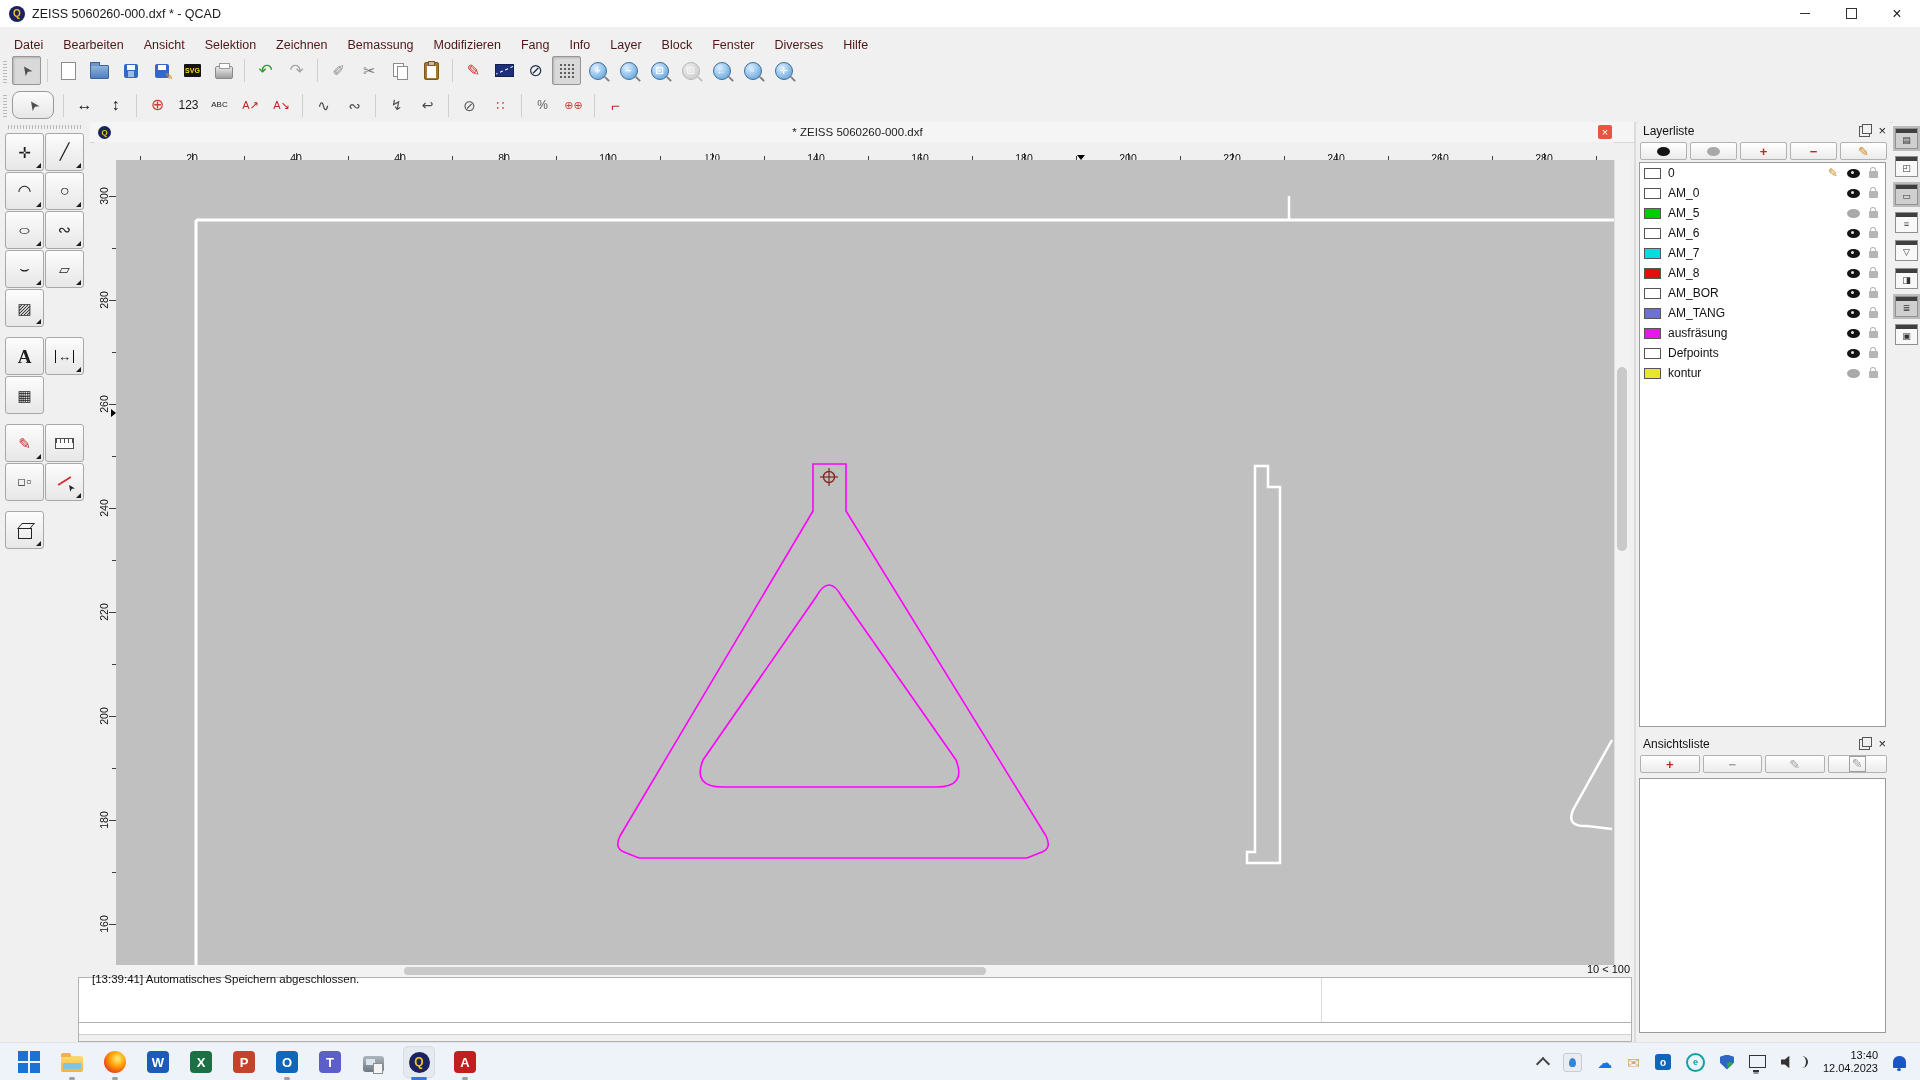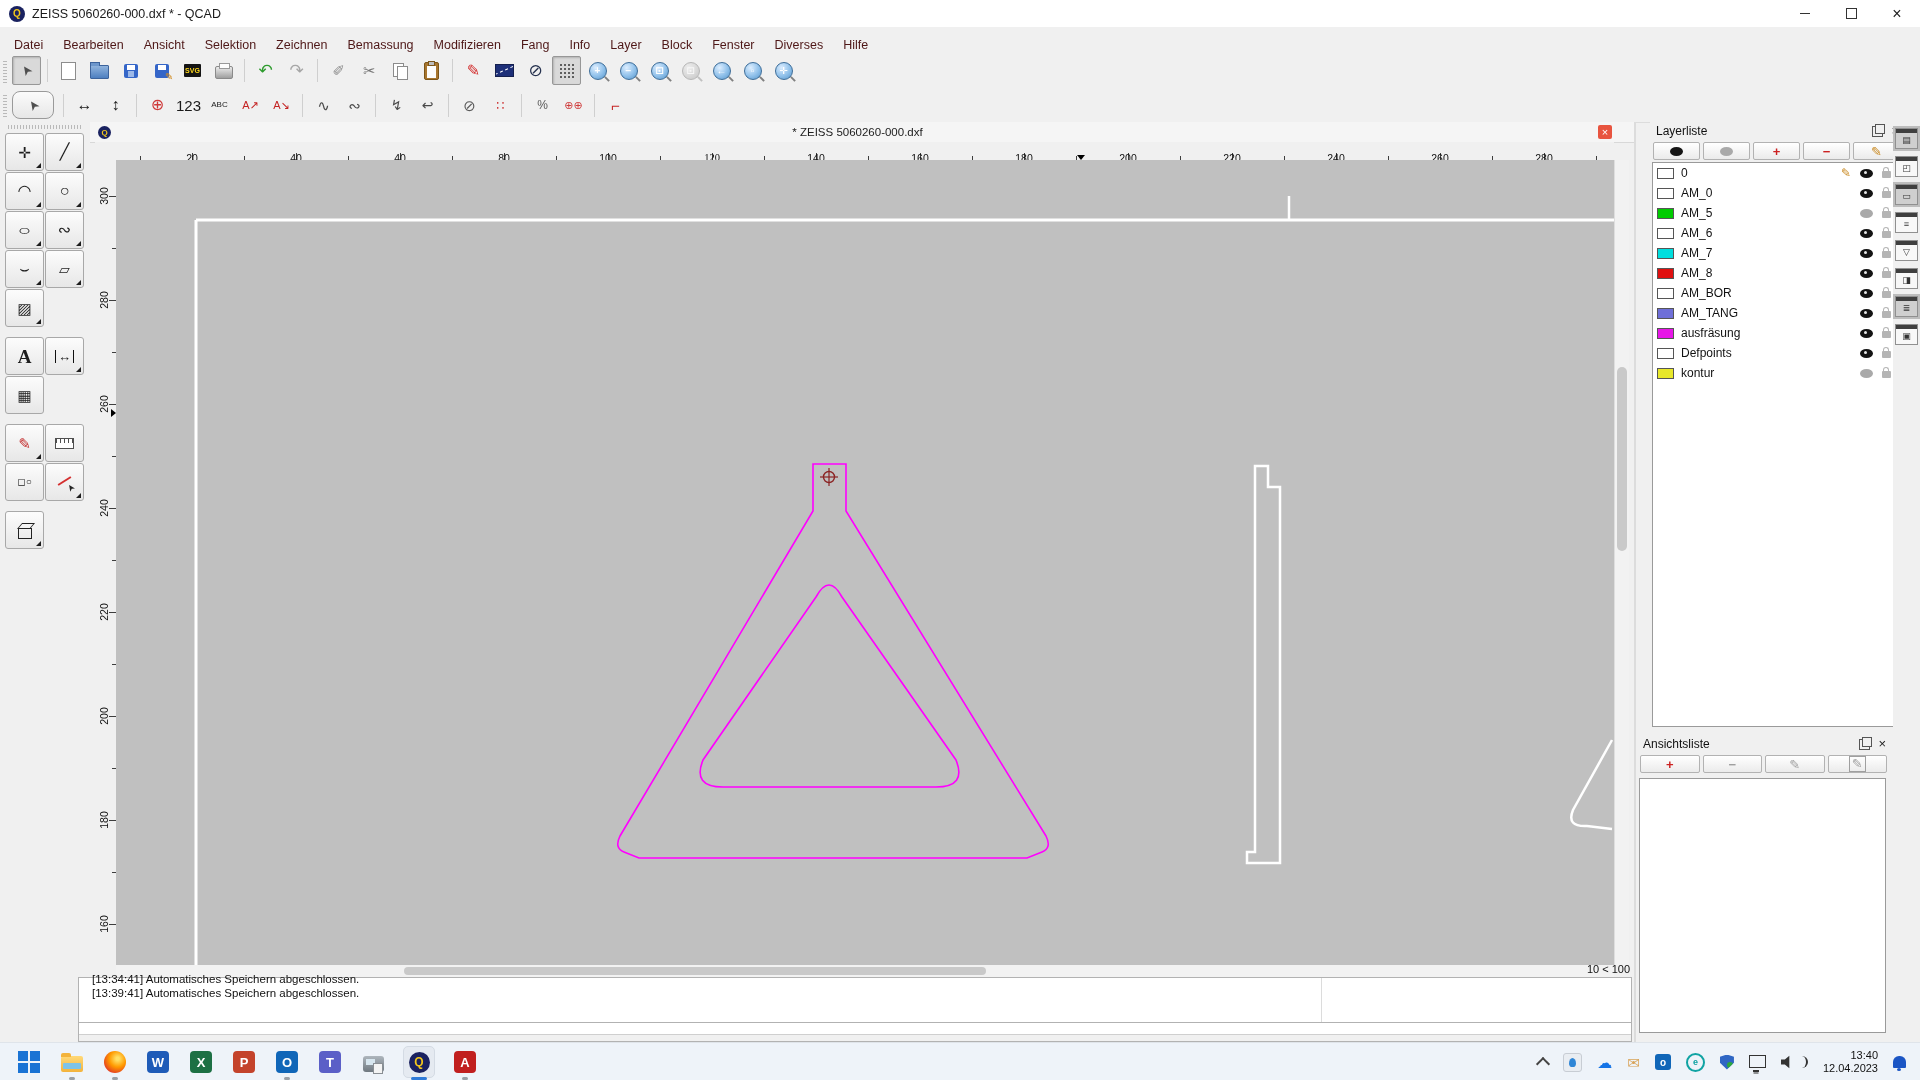--- a/index.html
+++ b/index.html
@@ -126,21 +126,21 @@
   #cmdline{position:absolute;left:78px;top:977px;width:1554px;height:65px;background:#fff;
     border:1px solid #b2b2b2;box-sizing:border-box;}
   #cmd-history{height:44px;overflow:hidden;padding-left:13px;font-size:11.5px;line-height:13.5px;margin-top:-5px;}
   .cmd-line{white-space:nowrap;}
   #cmd-vline{position:absolute;left:1242px;top:0;width:1px;height:44px;background:#dcdcdc;}
   #cmd-input{position:absolute;left:0;right:0;top:44px;height:13px;border-top:1px solid #b2b2b2;background:#fff;}
   #cmd-bottom{position:absolute;left:0;right:0;bottom:0;height:6px;background:#f0f0f0;border-top:1px solid #cfcfcf;}
   
   #right-sep{position:absolute;left:1634px;top:122px;width:2px;height:920px;background:#dcdcdc;}
   .panel{position:absolute;left:1637px;width:253px;background:#f0f0f0;}
-  #layer-panel{top:122px;height:613px;margin-left:13px;}
+  #layer-panel{top:122px;height:613px;}
   #view-panel{top:735px;height:307px;}
   .panel-header{height:18px;display:flex;align-items:center;font-size:12px;padding:0 4px 0 6px;color:#111;}
   .ph-spacer{flex:1;}
   .ph-float{width:9px;height:9px;border:1px solid #555;position:relative;margin-right:8px;}
   .ph-float::before{content:"";position:absolute;left:2px;top:-3px;width:8px;height:8px;border:1px solid #555;background:#f0f0f0;}
   .ph-close::before{content:"×";font-size:13px;color:#222;line-height:1;}
   .panel-toolbar{display:flex;gap:3px;padding:2px 3px;}
   .pbtn{flex:1;height:16px;background:linear-gradient(#ffffff,#ebebeb);border:1px solid #b2b2b2;border-radius:2px;
     display:flex;align-items:center;justify-content:center;}
   .pbtn .glyph{font-size:13px;font-weight:bold;line-height:1;}
@@ -338,21 +338,21 @@
         <span class="glyph" style="color: rgb(26, 26, 26); font-size: 16px;">↔</span>
       </div>
       <div class="tbtn">
         <span class="glyph" style="color: rgb(26, 26, 26); font-size: 16px;">↕</span>
       </div>
       <div class="tsep"></div>
       <div class="tbtn">
         <span class="glyph" style="color: rgb(207, 59, 59); font-size: 16px;">⊕</span>
       </div>
       <div class="tbtn">
-        <span class="glyph" style="color: rgb(26, 26, 26); font-size: 15px;">123</span>
+        <span class="glyph" style="color: rgb(26, 26, 26); font-size: 12px;">123</span>
       </div>
       <div class="tbtn">
         <span class="glyph" style="color: rgb(26, 26, 26); font-size: 8px;">ABC</span>
       </div>
       <div class="tbtn">
         <span class="glyph" style="color: rgb(196, 35, 35); font-size: 11px;">A↗</span>
       </div>
       <div class="tbtn">
         <span class="glyph" style="color: rgb(196, 35, 35); font-size: 11px;">A↘</span>
       </div>
@@ -579,21 +579,20 @@
   <div id="vscroll">
       <div class="thumb"></div>
     </div>
   <div id="hscroll">
       <div class="thumb"></div>
     </div>
   <div id="grid-status">10 &lt; 100</div>
 
   <div id="cmdline">
     <div id="cmd-history">
-        <div class="cmd-line">[13:34:41] Automatisches Speichern abgeschlossen.</div>
         <div class="cmd-line">[13:39:41] Automatisches Speichern abgeschlossen.</div>
       </div>
     <div id="cmd-vline"></div>
     <div id="cmd-input"></div>
     <div id="cmd-bottom"></div>
   </div>
 
   <div id="right-sep"></div>
 
   <div id="layer-panel" class="panel">

